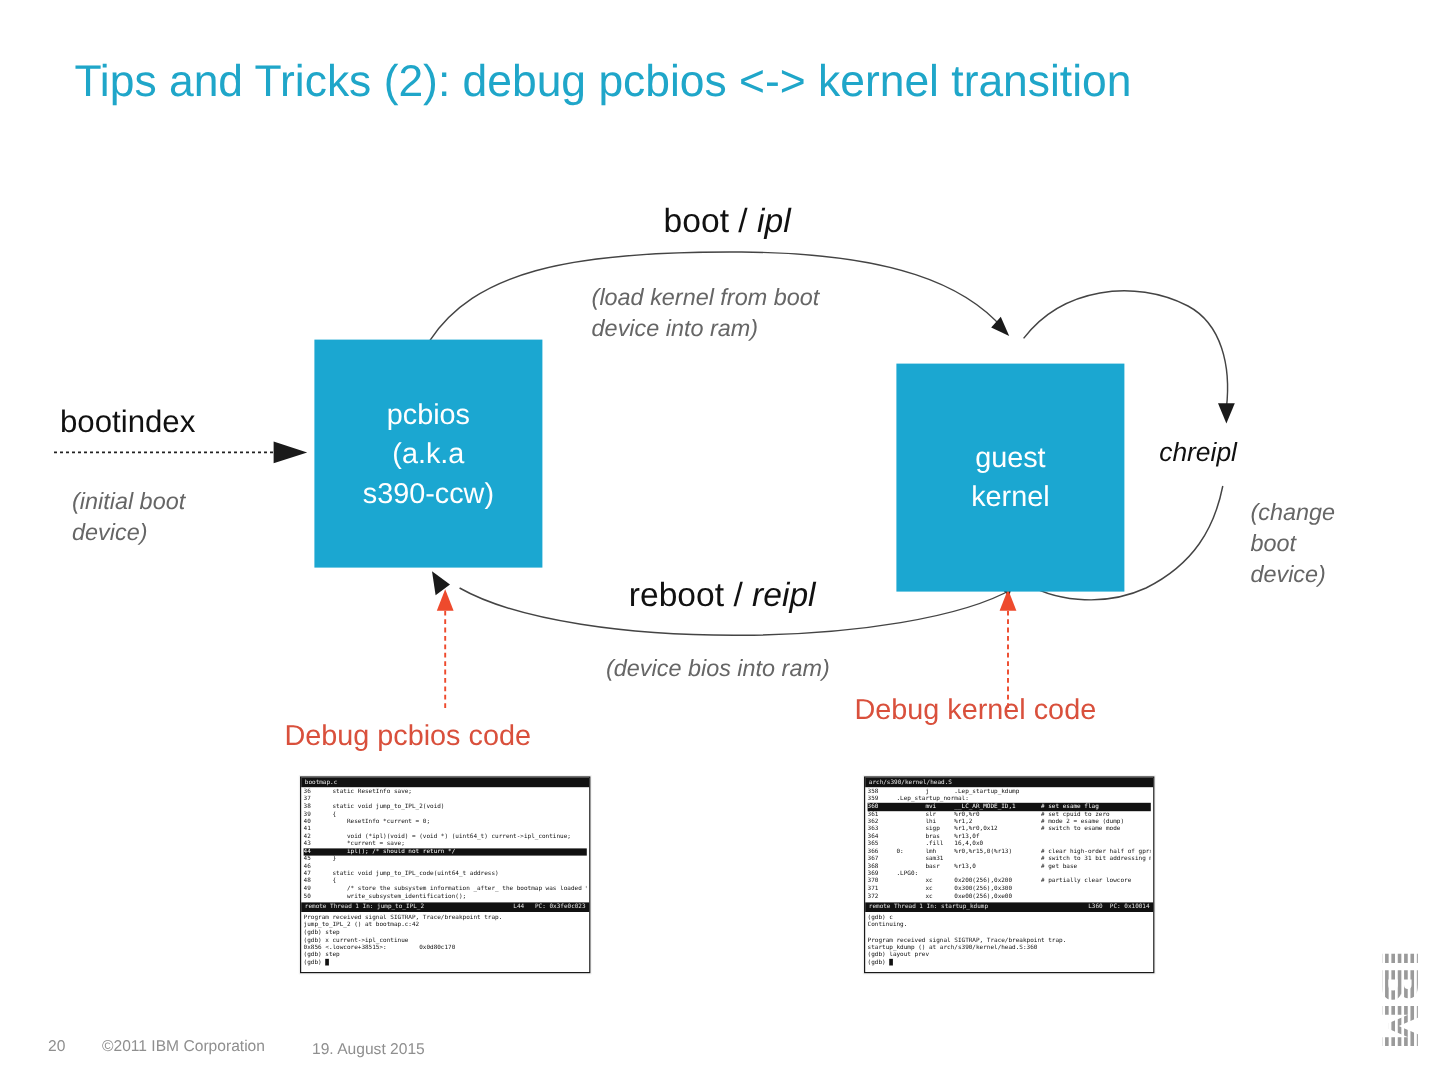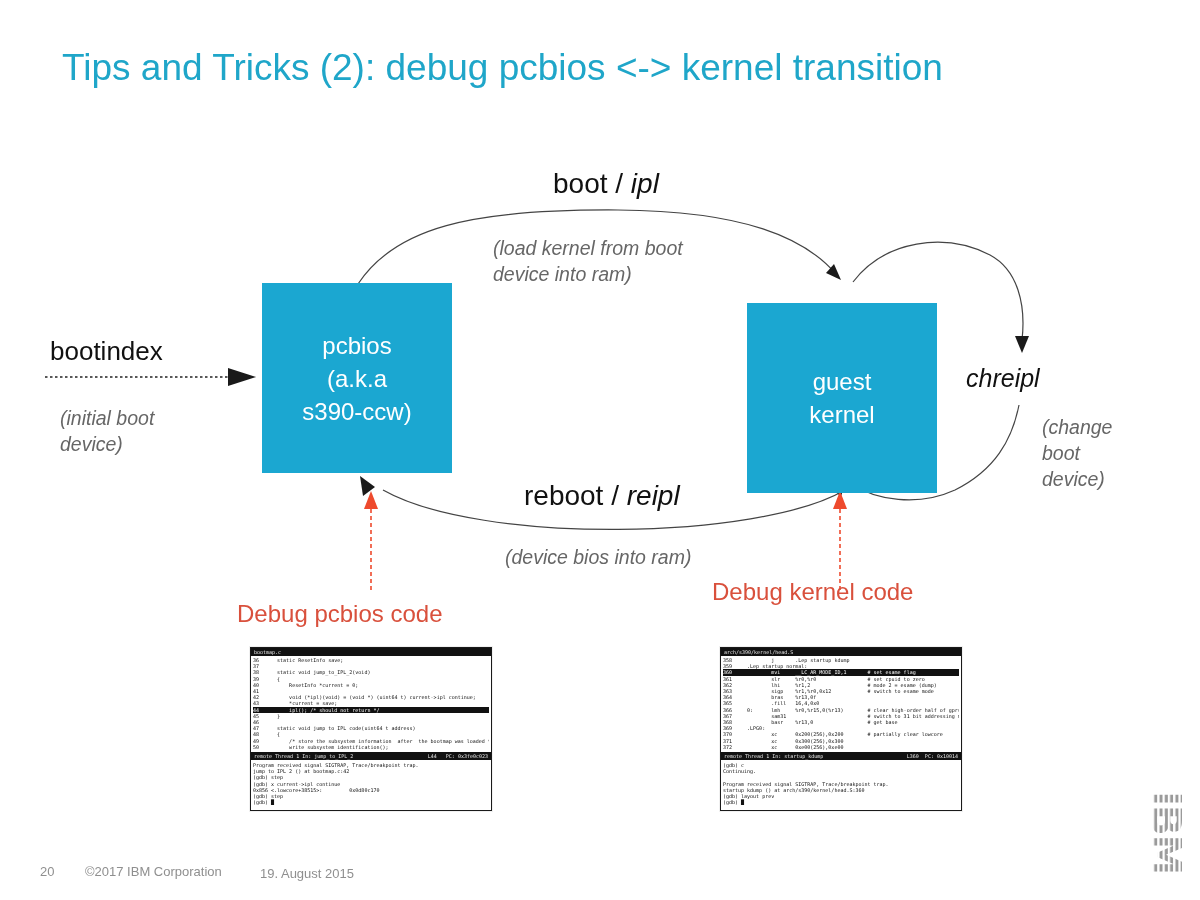--- a/index.html
+++ b/index.html
@@ -11,21 +11,21 @@
   .diagram-box{width:190px;height:190px;background:#1ba7d1;color:#ffffff;z-index:2;
                display:flex;align-items:center;justify-content:center;text-align:center;
                font-size:24px;line-height:33px;white-space:pre-line;}
   #pcbios-box{left:262px;top:283px;}
   #kernel-box{left:747px;top:283px;margin-top:20px;}
   .dlabel{font-size:28px;color:#111;white-space:nowrap;z-index:2;}
   .dlabel .it{font-style:italic;}
   #boot-label{left:553px;top:168px;}
   #reboot-label{left:524px;top:480px;}
   #bootindex-label{left:50px;top:336px;font-size:26px;color:#111;z-index:2;}
-  #chreipl-label{left:966px;top:364px;font-size:25px;color:#111;font-style:italic;z-index:2;}
+  #chreipl-label{left:966px;top:364px;font-size:22px;color:#111;font-style:italic;z-index:2;}
   .note{font-style:italic;color:#666;font-size:19.5px;line-height:26px;white-space:pre-line;z-index:2;}
   #boot-note{left:493px;top:235px;}
   #reboot-note{left:505px;top:544px;}
   #bootindex-note{left:60px;top:405px;}
   #chreipl-note{left:1042px;top:414px;}
   .debug-label{font-size:24px;color:#d9503c;white-space:nowrap;z-index:2;}
   #debug-pcbios-label{left:237px;top:600px;}
   #debug-kernel-label{left:712px;top:578px;}
   
   .terminal{width:240px;height:162px;background:#ffffff;border:1px solid #1a1a1a;z-index:2;
@@ -163,21 +163,21 @@
       <div class="tline">Continuing.</div>
       <div class="tline"> </div>
       <div class="tline">Program received signal SIGTRAP, Trace/breakpoint trap.</div>
       <div class="tline">startup_kdump () at arch/s390/kernel/head.S:360</div>
       <div class="tline">(gdb) layout prev</div>
       <div class="tline">(gdb) █</div>
     </div>
 </div>
 
 <div id="footer-page" class="abs footer-text">20</div>
-<div id="footer-copyright" class="abs footer-text">©2017 IBM Corporation</div>
+<div id="footer-copyright" class="abs footer-text">©2011 IBM Corporation</div>
 <div id="footer-date" class="abs footer-text">19. August 2015</div>
 
 <div id="ibm-logo" class="abs">
   <svg width="96" height="42" viewBox="0 0 96 42">
     <defs>
       <pattern id="ibm-stripes" width="96" height="5.3" patternUnits="userSpaceOnUse">
         <rect width="96" height="3" fill="#ffffff"></rect>
       </pattern>
       <mask id="ibm-mask">
           <rect width="96" height="42" fill="url(#ibm-stripes)"></rect>

